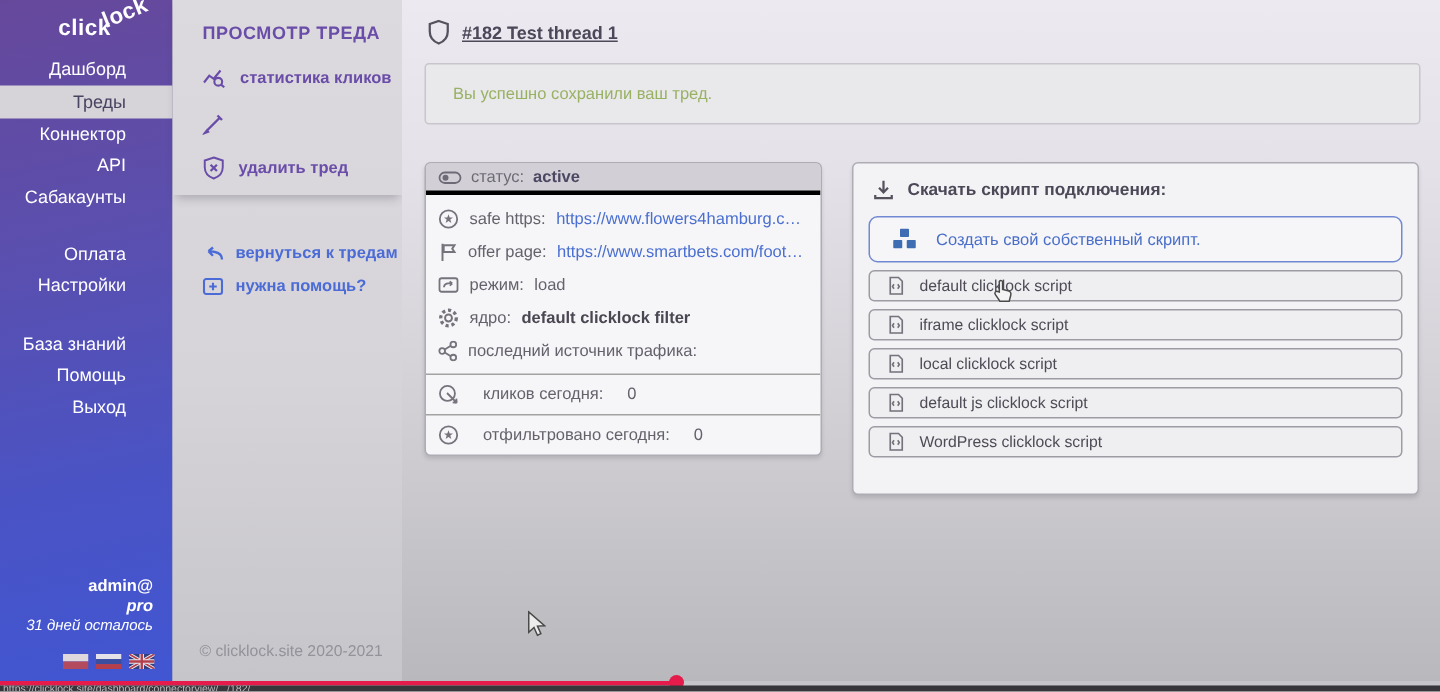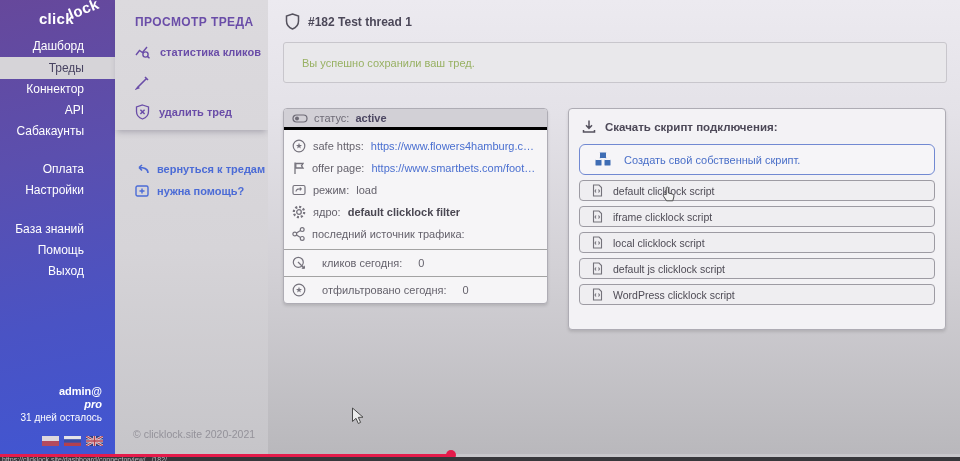--- a/index.html
+++ b/index.html
@@ -12,39 +12,39 @@
   .logo { position:absolute; top:10px; right:10px; color:#fff; font-size:15px; font-weight:bold; letter-spacing:.3px; white-space:nowrap; }
   .logo .l2 { display:inline-block; transform:rotate(-22deg) translate(0,-5px); transform-origin:left bottom; }
   .nav { position:absolute; top:36px; left:0; right:0; }
   .nav-item { height:21px; line-height:21px; font-size:12px; color:#fff; text-align:right; padding-right:31px; cursor:pointer; }
   .nav-item.active { height:22px; line-height:22px; background:#d6d4d8; color:#494462; }
   .gap-a { margin-top:17px; }
   .gap-b { margin-top:18px; }
   .account { position:absolute; right:13px; top:385px; text-align:right; color:#fff; line-height:13px; }
   .account .em { font-size:11px; font-weight:bold; }
   .account .pl { font-size:11px; font-weight:bold;font-style:italic; }
-  .account .dl { font-size:10px; }
+  .account .dl { font-size:10px;font-style:italic; }
   .flags { position:absolute; right:12px; top:436px; display:flex; gap:5px; }
   .flag { width:17px; height:10px; display:block; }
 
   
   .submenu { position:absolute; left:115px; top:0; width:153px; height:454px;
     background:linear-gradient(#dcdade 0%, #d6d4d8 55%, #c6c5c9 100%); }
   .submenu-card { position:relative; height:130px; box-shadow:0 4px 6px -2px rgba(60,55,80,.30); }
   .submenu-title { padding:15px 0 0 20px; font-size:12px; font-weight:bold; color:#6a4da8; letter-spacing:.4px; }
   .submenu-item { display:flex; align-items:center; gap:9px; padding-left:20px; height:30px; color:#6a4da8; font-size:11px; font-weight:bold; cursor:pointer; }
   .submenu-item svg { flex:0 0 auto; }
   .submenu-links { position:absolute; top:158px; left:0; right:0; }
   .submenu-link { display:flex; align-items:center; gap:8px; padding-left:20px; height:22px; color:#4b6bd6; font-size:11px; font-weight:bold; cursor:pointer; }
   .copyright { position:absolute; top:428px; left:18px; font-size:10.5px; color:#94929a; white-space:nowrap; }
 
   
   .main { position:absolute; left:268px; top:0; width:692px; height:454px;
     background:linear-gradient(#eceaf0 0%, #e4e2e8 25%, #d2d0d5 60%, #b9b8bc 100%); }
-  .page-title { position:absolute; left:17px; top:13px; display:flex; align-items:center; gap:8px; color:#4c4859; font-size:12px; font-weight:bold; }
+  .page-title { position:absolute; left:17px; top:13px; display:flex; align-items:center; gap:8px; color:#4c4859; font-size:12px; font-weight:bold;text-decoration:underline; }
   .alert { position:absolute; left:15px; right:13px; top:42px; height:41px; background:#e9e8eb; border:1px solid #c8c6cc; border-radius:3px;
     display:flex; align-items:center; padding-left:18px; color:#98b163; font-size:11px; }
 
   
   .status-card { position:absolute; left:15px; top:108px; width:265px; background:#f6f5f7; border:1px solid #aeacb4; border-radius:4px; overflow:hidden; box-shadow:0 2px 3px rgba(0,0,0,.12); }
   .status-head { height:21px; background:#d2d0d6; border-bottom:3px solid #000000; display:flex; align-items:center; gap:6px; padding:0 8px; font-size:11px; color:#6e6b76; }
   .status-head b { color:#4c4762; }
   .status-rows { padding:5px 0 4px; }
   .srow { display:flex; align-items:center; gap:7px; padding:0 8px; height:22px; font-size:11px; color:#65626c; white-space:nowrap; overflow:hidden; }
   .srow .lnk { color:#4a6fd0; overflow:hidden; text-overflow:ellipsis; cursor:pointer; }

